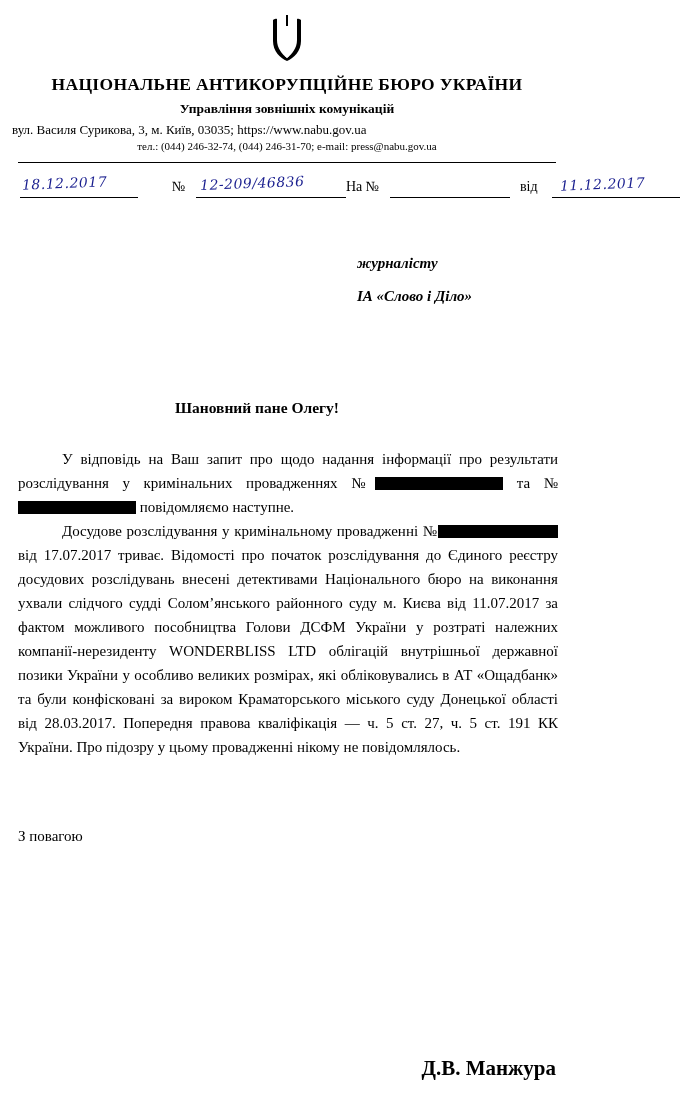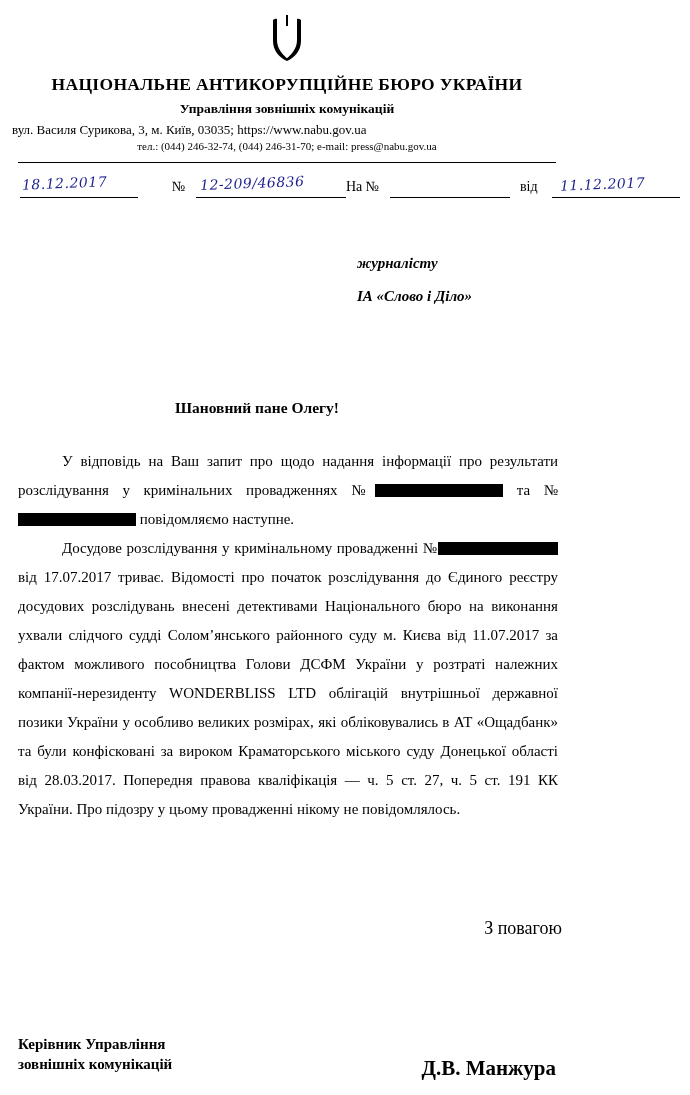--- a/index.html
+++ b/index.html
@@ -162,21 +162,21 @@
     text-align: center;
     font-weight: bold;
     font-size: 15.5px;
     padding-right: 60px;
   }
 
   
   .body-text {
     margin-top: 30px;
     font-size: 15px;
-    line-height: 29px;
+    line-height: 24px;
     text-align: justify;
     padding: 0 4px 0 6px;
   }
   .body-text p {
     margin: 0;
     text-indent: 44px;
   }
   .redact {
     display: inline-block;
     background: #000;
@@ -184,24 +184,23 @@
     vertical-align: middle;
     position: relative;
     top: -1px;
   }
   .r1 { width: 128px; }
   .r2 { width: 118px; }
   .r3 { width: 120px; }
 
   
   .closing {
-    margin-top: 94px;
-    font-size: 18px;
+    margin-top: 69px;
+    font-size: 15px;
     padding-left: 6px;
-    text-align: right;
   }
 
   .signature-block {
     position: absolute;
     left: 18px;
     right: 18px;
     bottom: 14px;
   }
   .sig-left {
     float: left;
@@ -274,21 +273,17 @@
     </p>
     <p>
       <span>Досудове розслідування у кримінальному провадженні №</span><span class="redact r3"></span>
       <span>від 17.07.2017 триває. Відомості про початок розслідування до Єдиного реєстру досудових розслідувань внесені детективами Національного бюро на виконання ухвали слідчого судді Солом’янського районного суду м. Києва від 11.07.2017 за фактом можливого пособництва Голови ДСФМ України у розтраті належних компанії-нерезиденту WONDERBLISS LTD облігацій внутрішньої державної позики України у особливо великих розмірах, які обліковувались в АТ «Ощадбанк» та були конфісковані за вироком Краматорського міського суду Донецької області від 28.03.2017. Попередня правова кваліфікація — ч. 5 ст. 27, ч. 5 ст. 191 КК України. Про підозру у цьому провадженні нікому не повідомлялось.</span>
     </p>
   </div>
 
   <div class="closing">З повагою</div>
 
   <div class="signature-block">
-    <div class="sig-left">
-      <div>Керівник Управління</div>
-      <div>зовнішніх комунікацій</div>
-    </div>
     <div class="sig-right">Д.В. Манжура</div>
     <div class="clear"></div>
   </div>
 
 </div>
 
 </body></html>

